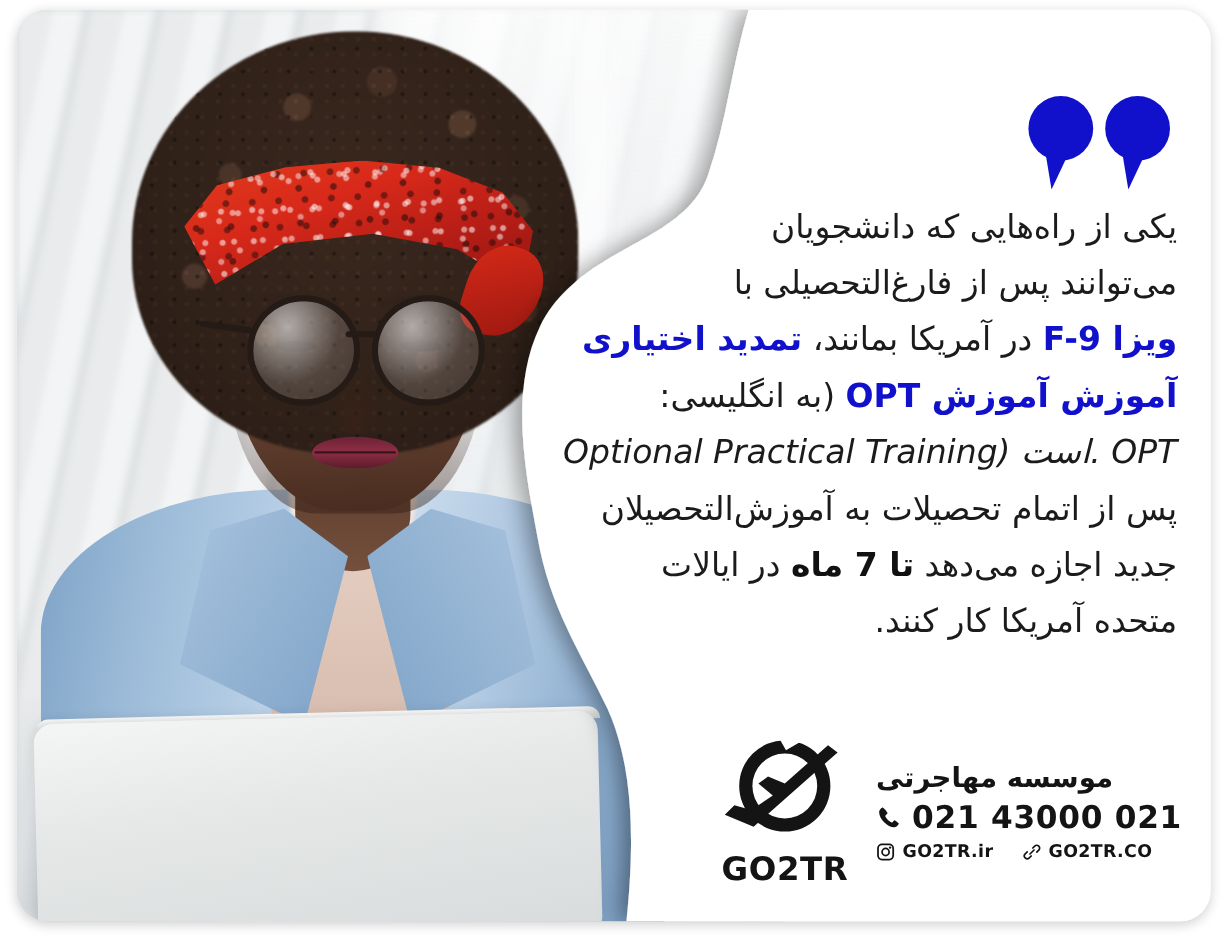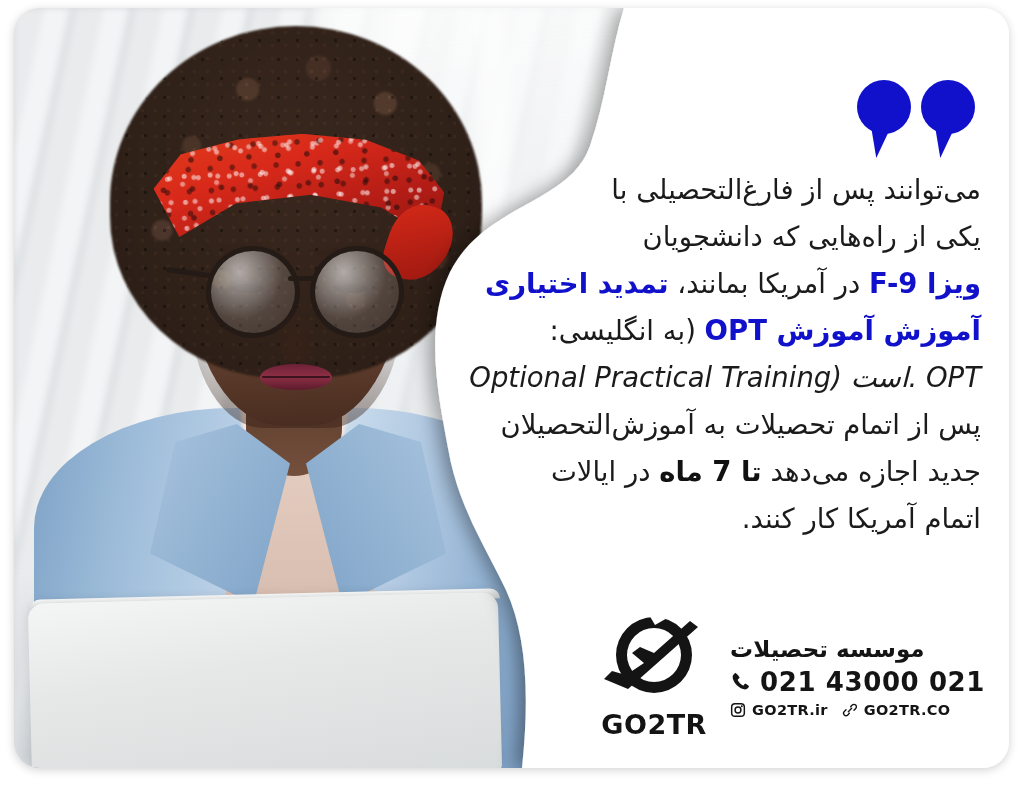--- a/index.html
+++ b/index.html
@@ -271,21 +271,21 @@
   .phone-row{
     display:flex;flex-direction:row-reverse;align-items:center;gap:9px;
     margin-top:2px;
   }
   .phone-num{
     font-size:26px;font-weight:bold;letter-spacing:.6px;direction:ltr;
     font-family:"DejaVu Sans","Liberation Sans",sans-serif;
     text-align:right;
   }
   .links-row{
-    display:flex;flex-direction:row-reverse;align-items:flex-start;gap:14px;
+    display:flex;flex-direction:row-reverse;align-items:flex-start;gap:24px;
     margin-top:3px;
   }
   .link-item{display:flex;flex-direction:row-reverse;align-items:center;gap:6px;}
   .link-txt{font-size:14.5px;font-weight:bold;letter-spacing:.3px;direction:ltr;}
   .ic{display:block;}
 </style>
 </head>
 <body>
 
 <div class="canvas">
@@ -349,59 +349,59 @@
 
       <div class="quote-mark">
         <span class="qm-dot a"></span>
         <span class="qm-dot b"></span>
         <span class="qm-tail a"></span>
         <span class="qm-tail b"></span>
       </div>
 
       <div class="quote-body">
         <div>
+          <span>یکی از راه‌هایی که دانشجویان</span>
+        </div>
+        <div>
           <span>می‌توانند پس از فارغ‌التحصیلی با</span>
-        </div>
-        <div>
-          <span>یکی از راه‌هایی که دانشجویان</span>
         </div>
         <div>
           <span class="hl">ویزا F-9</span><span> در آمریکا بمانند، </span><span class="hl">تمدید اختیاری</span>
         </div>
         <div>
           <span class="hl">آموزش آموزش OPT</span><span> (به انگلیسی:</span>
         </div>
         <div class="ltr" style="text-align:right">
           <span>Optional Practical Training) است. OPT</span>
         </div>
         <div>
           <span>پس از اتمام تحصیلات به آموزش‌التحصیلان</span>
         </div>
         <div>
           <span>جدید اجازه می‌دهد </span><span class="bk">تا 7 ماه</span><span> در ایالات</span>
         </div>
         <div>
-          <span>اتمام آمریکا کار کنند.</span>
+          <span>متحده آمریکا کار کنند.</span>
         </div>
       </div>
 
       <div class="footer">
 
         <div class="brandmark">
           <svg width="104" height="86" viewBox="0 0 104 86">
             <path d="M52 4 a38 38 0 1 0 0 76 a38 38 0 1 0 0 -76 z
                      M52 15 a27 27 0 1 1 0 54 a27 27 0 1 1 0 -54 z" fill="#141414" fill-rule="evenodd"></path>
             <path d="M88 8 L52 40 L38 34 L30 40 L42 50 L24 62 L10 58 L2 66 L26 76 L96 14 Z" fill="#141414"></path>
             <rect x="46" y="0" width="46" height="14" fill="#ffffff" transform="rotate(-30 46 0)"></rect>
           </svg>
           <div class="brand-word">GO2TR</div>
         </div>
 
         <div class="brand-text">
-          <div class="brand-l1">موسسه تحصیلات</div>
+          <div class="brand-l1">موسسه مهاجرتی</div>
 
           <div class="phone-row">
             <svg class="ic" width="21" height="21" viewBox="0 0 24 24">
               <path fill="#141414" d="M6.6 2.3 C5.4 2.3 3 4.6 3 6.6 c0 6.4 8 14.4 14.4 14.4 2 0 4.3-2.4 4.3-3.6 0-.5-2.9-2.5-3.6-2.9-.8-.4-1.6.9-2.3 1.7-.5.5-1.2.3-1.9-.2-1.6-1-3.6-3-4.6-4.6-.4-.7-.6-1.4-.1-1.9.8-.7 2.1-1.5 1.7-2.3-.4-.7-2.4-3.6-2.9-3.6 z"></path>
             </svg>
             <span class="phone-num">021 43000 021</span>
           </div>
 
           <div class="links-row">
             <div class="link-item">

